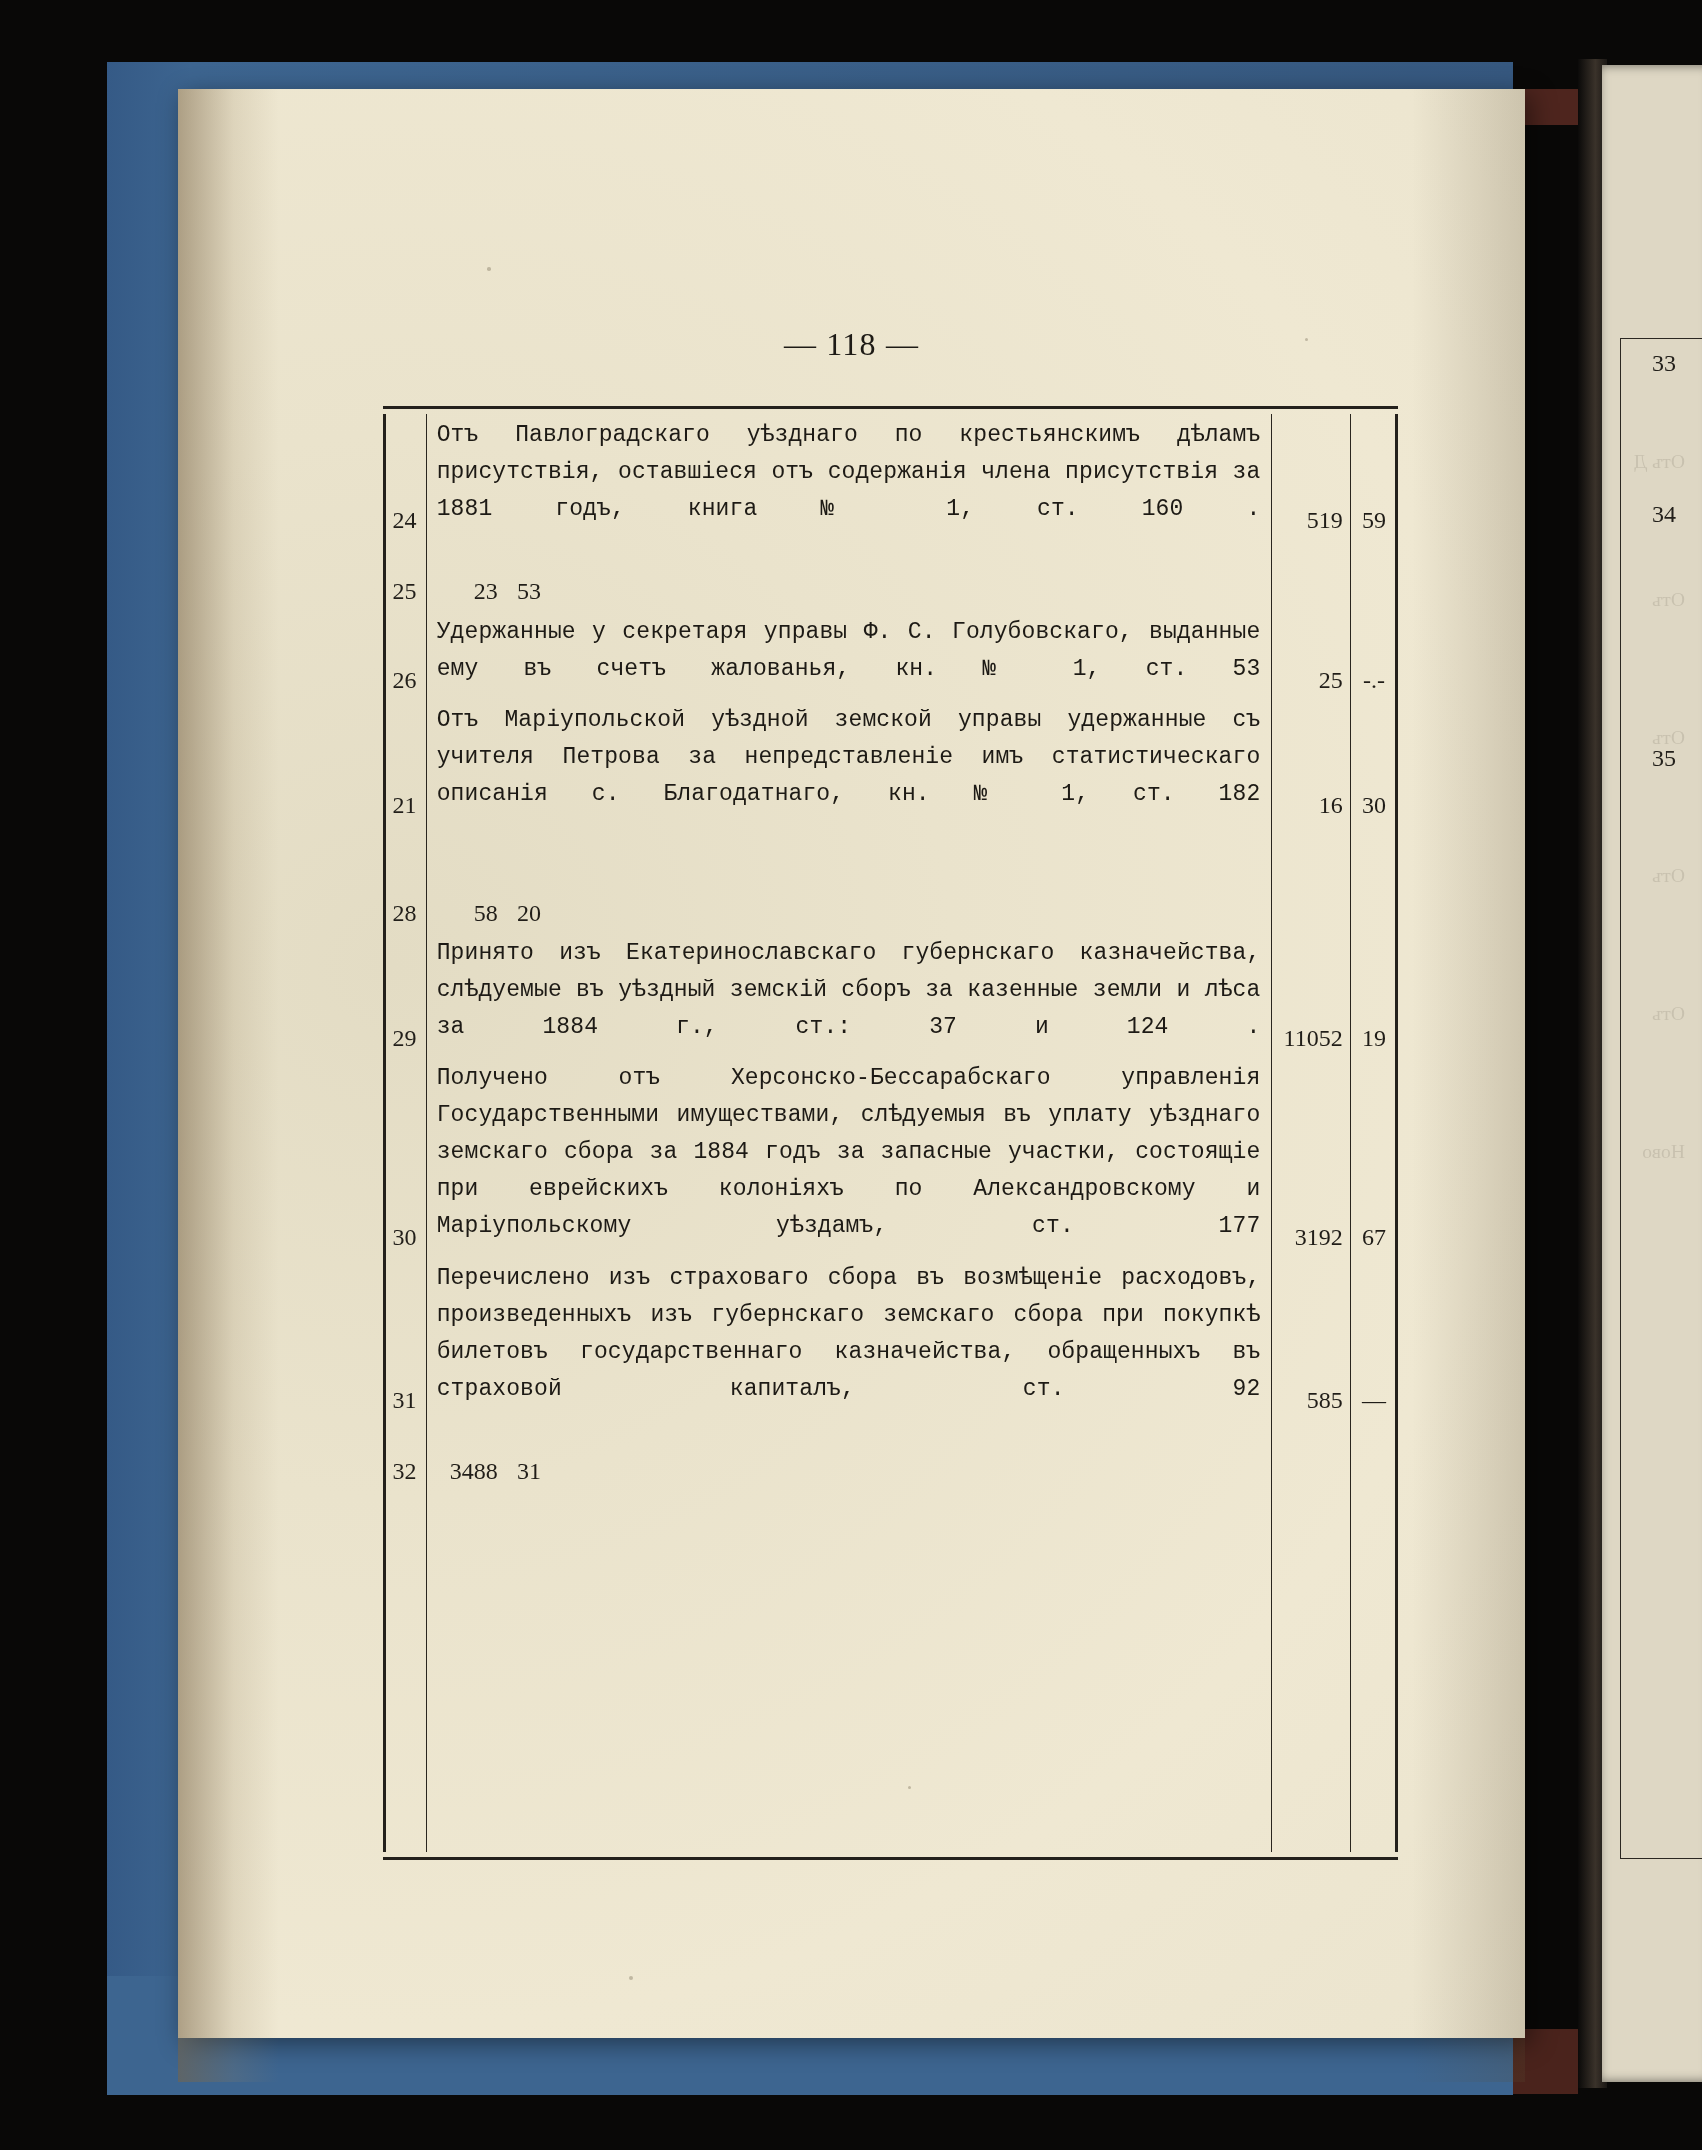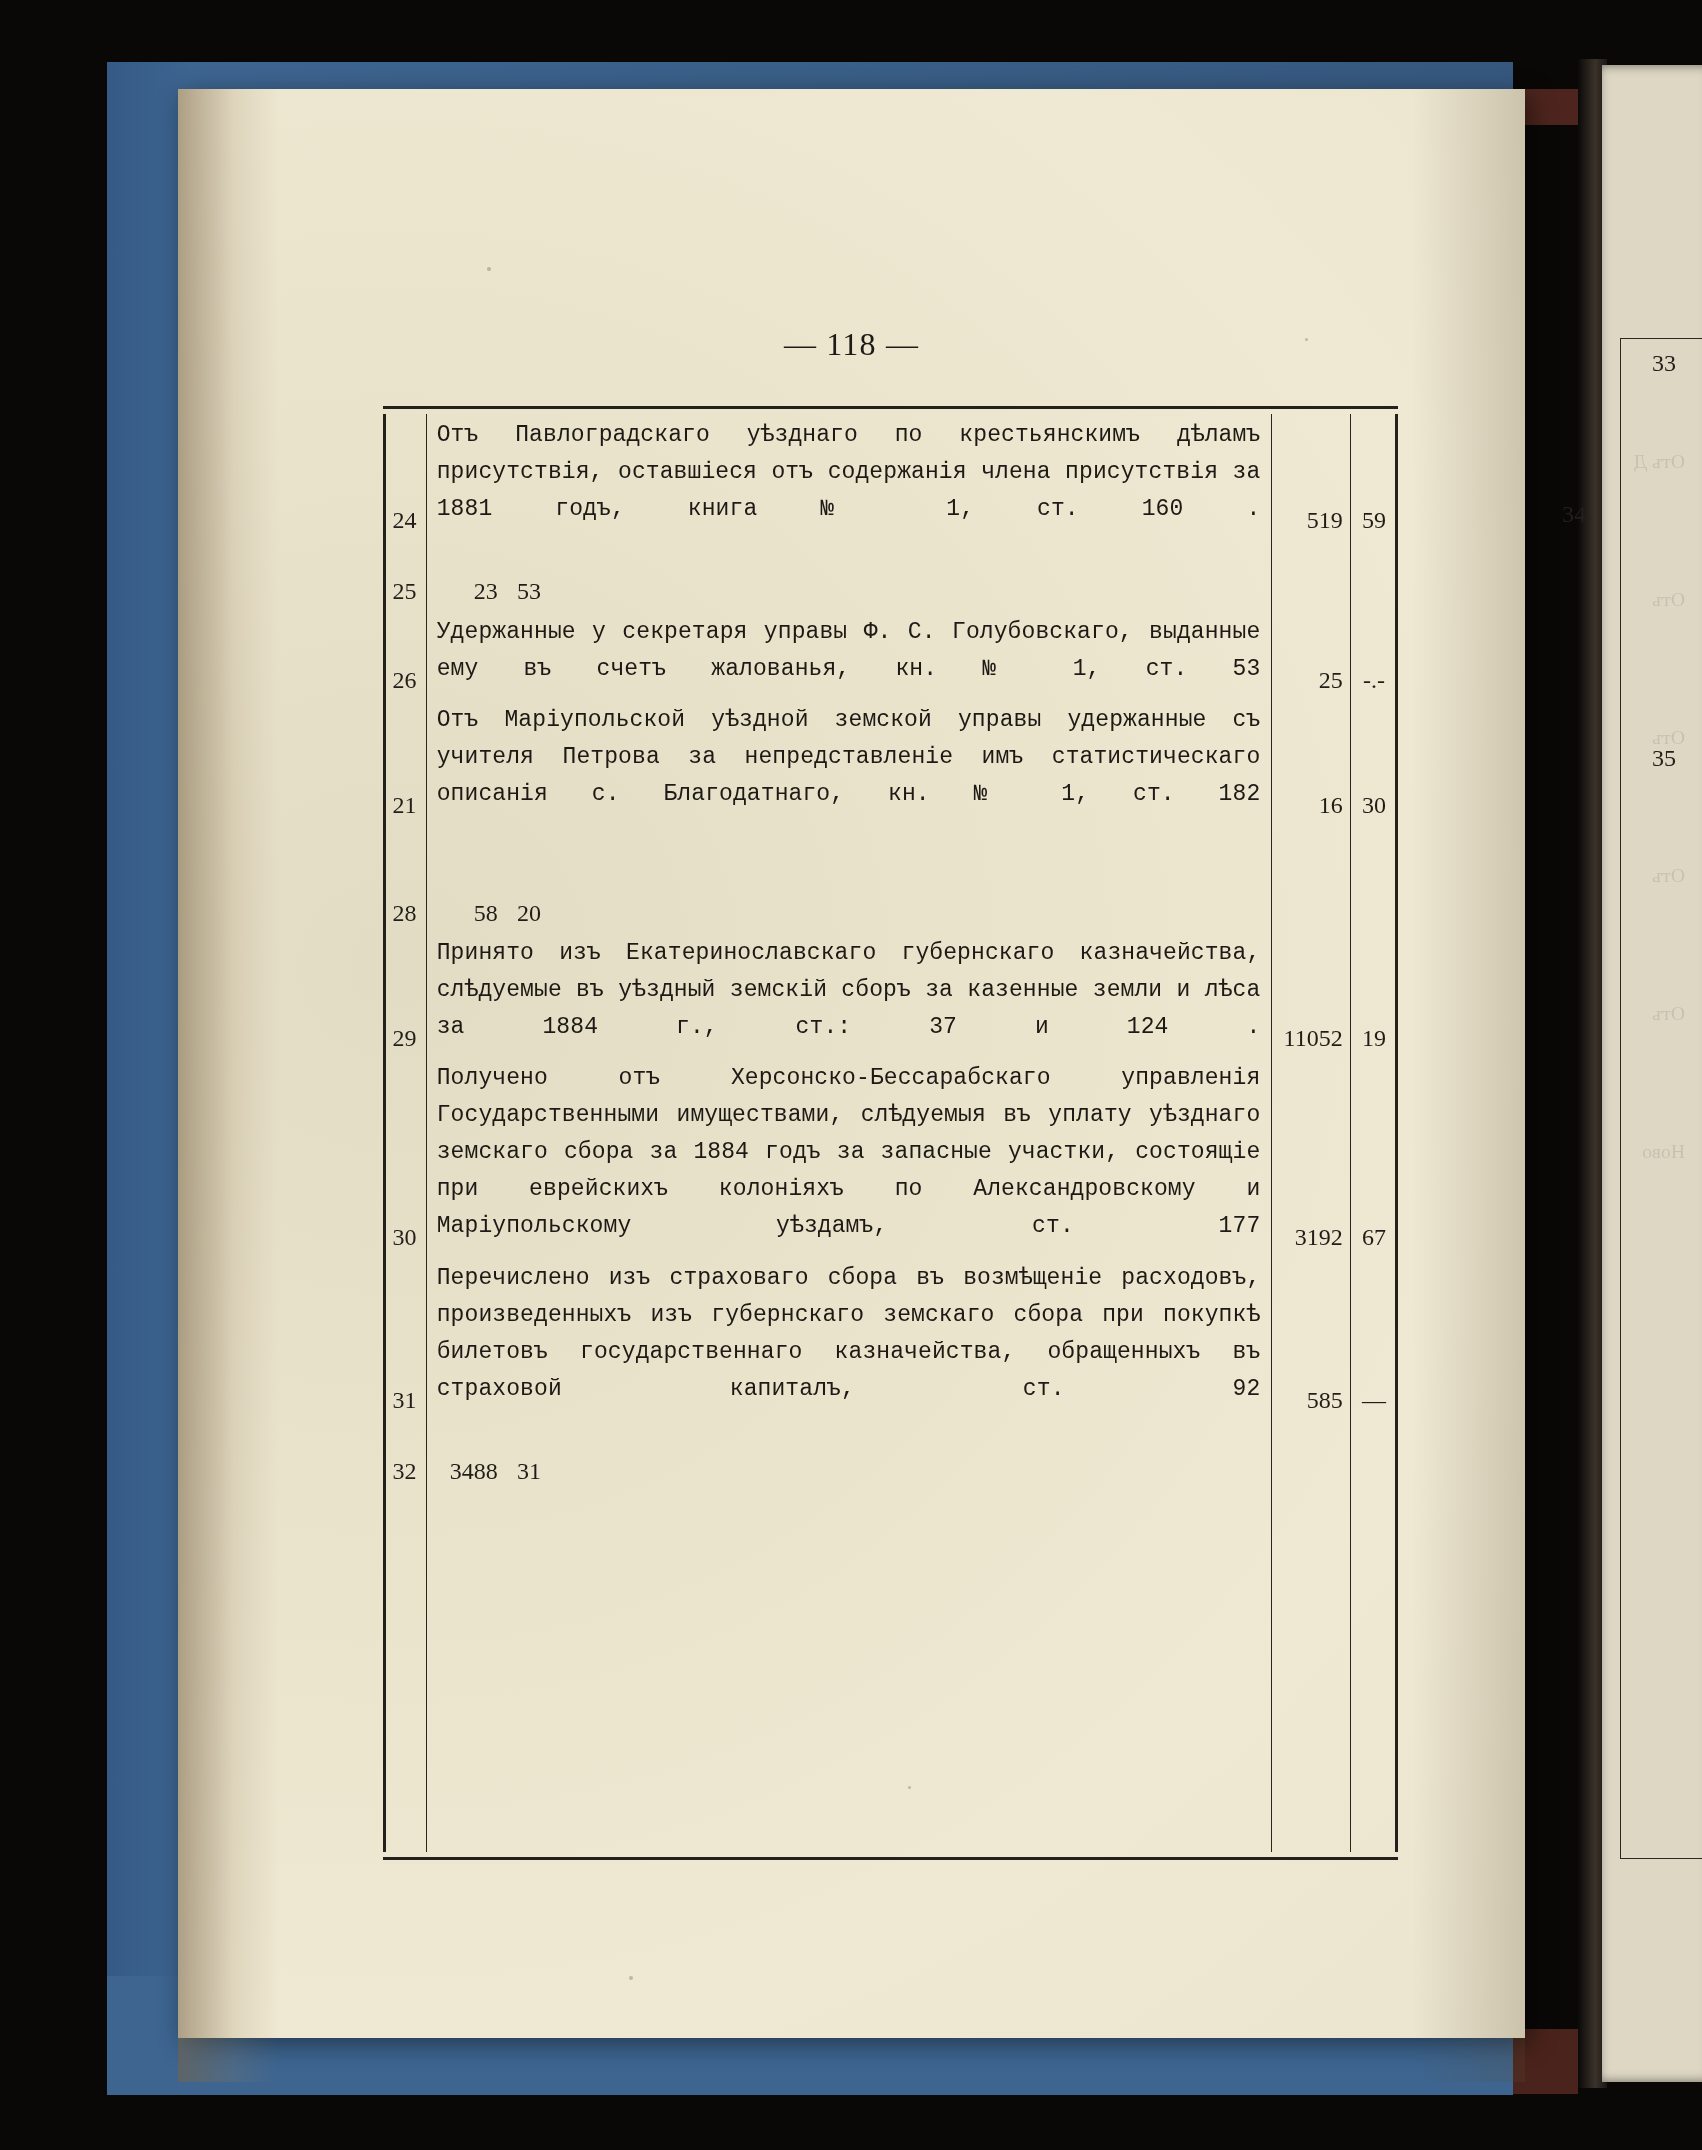--- a/index.html
+++ b/index.html
@@ -42,21 +42,21 @@
     border-top: 1.8px solid #2b2722;
     border-bottom: 1.8px solid #2b2722;
   }
   .right-page-num {
     position: absolute;
     font-family: "Liberation Serif", serif;
     font-size: 24px;
     color: #23201b;
   }
   .rp1 { left: 1652px; top: 350px; }
-  .rp2 { left: 1562px; top: 501px; }
+  .rp2 { left: 1652px; top: 501px; }
   .rp3 { left: 1652px; top: 745px; }
   .right-edge-dark {
     position: absolute;
     left: 1578px;
     top: 59px;
     width: 28.5px;
     height: 2029px;
     background: linear-gradient(90deg,#0b0a09 0%, #3a322a 60%, #1a1714 100%);
   }
   .right-red-top {

